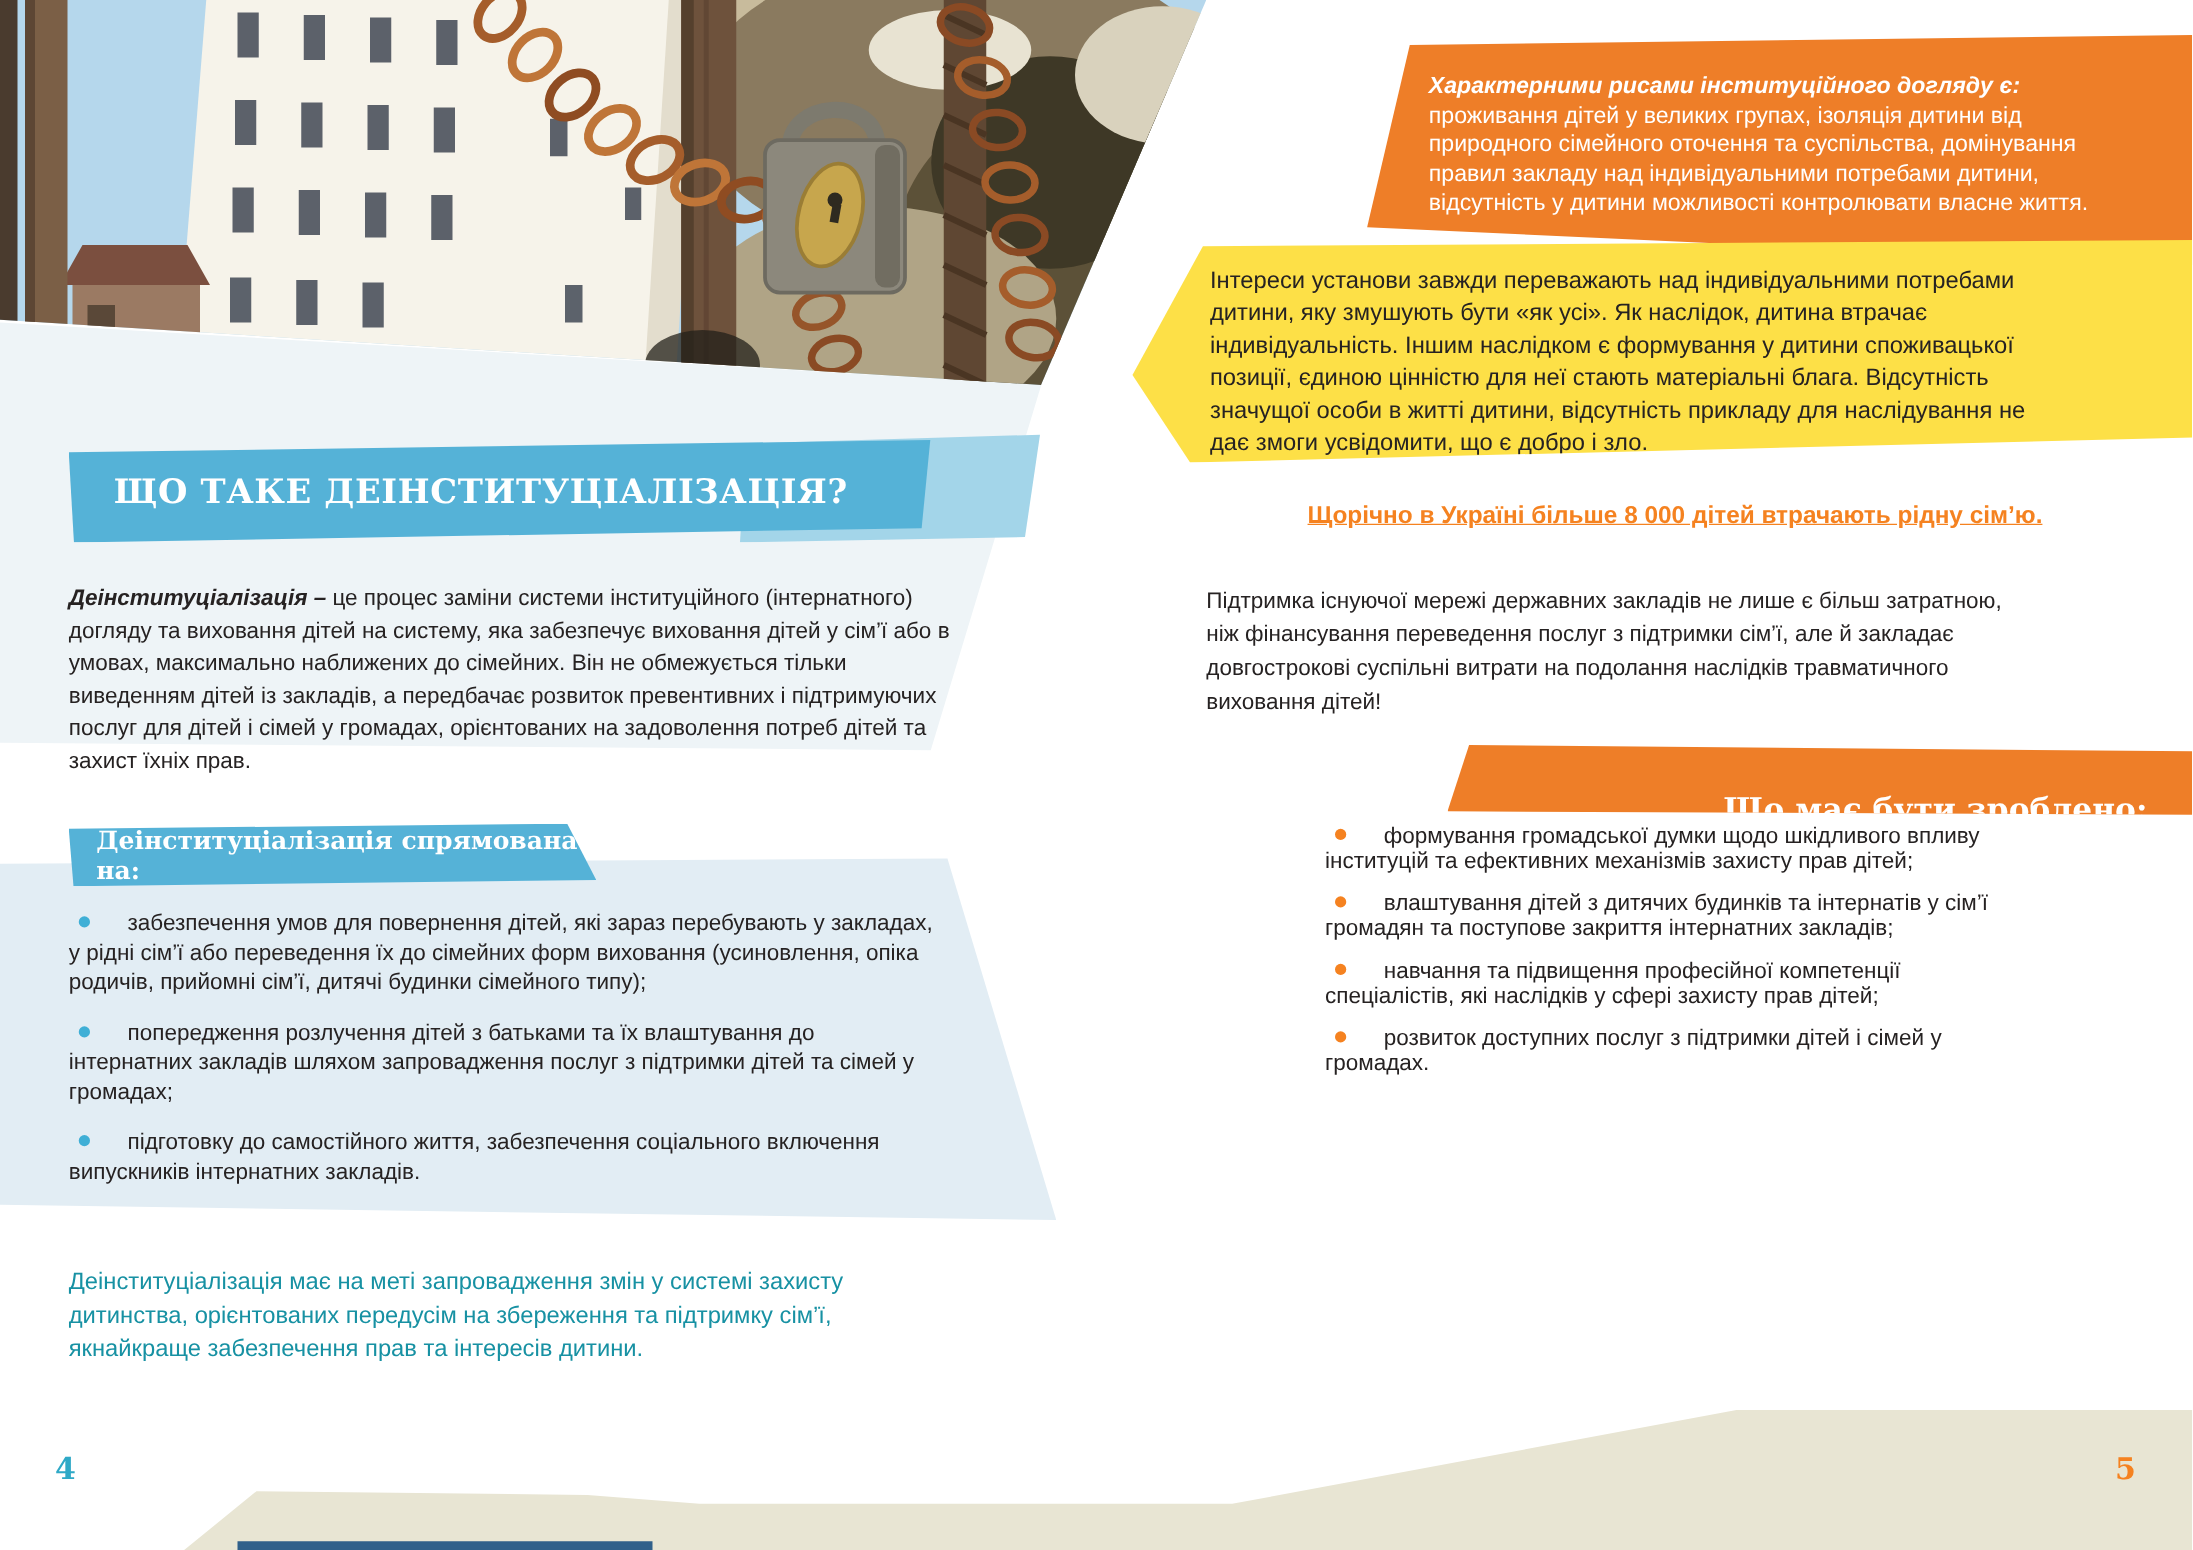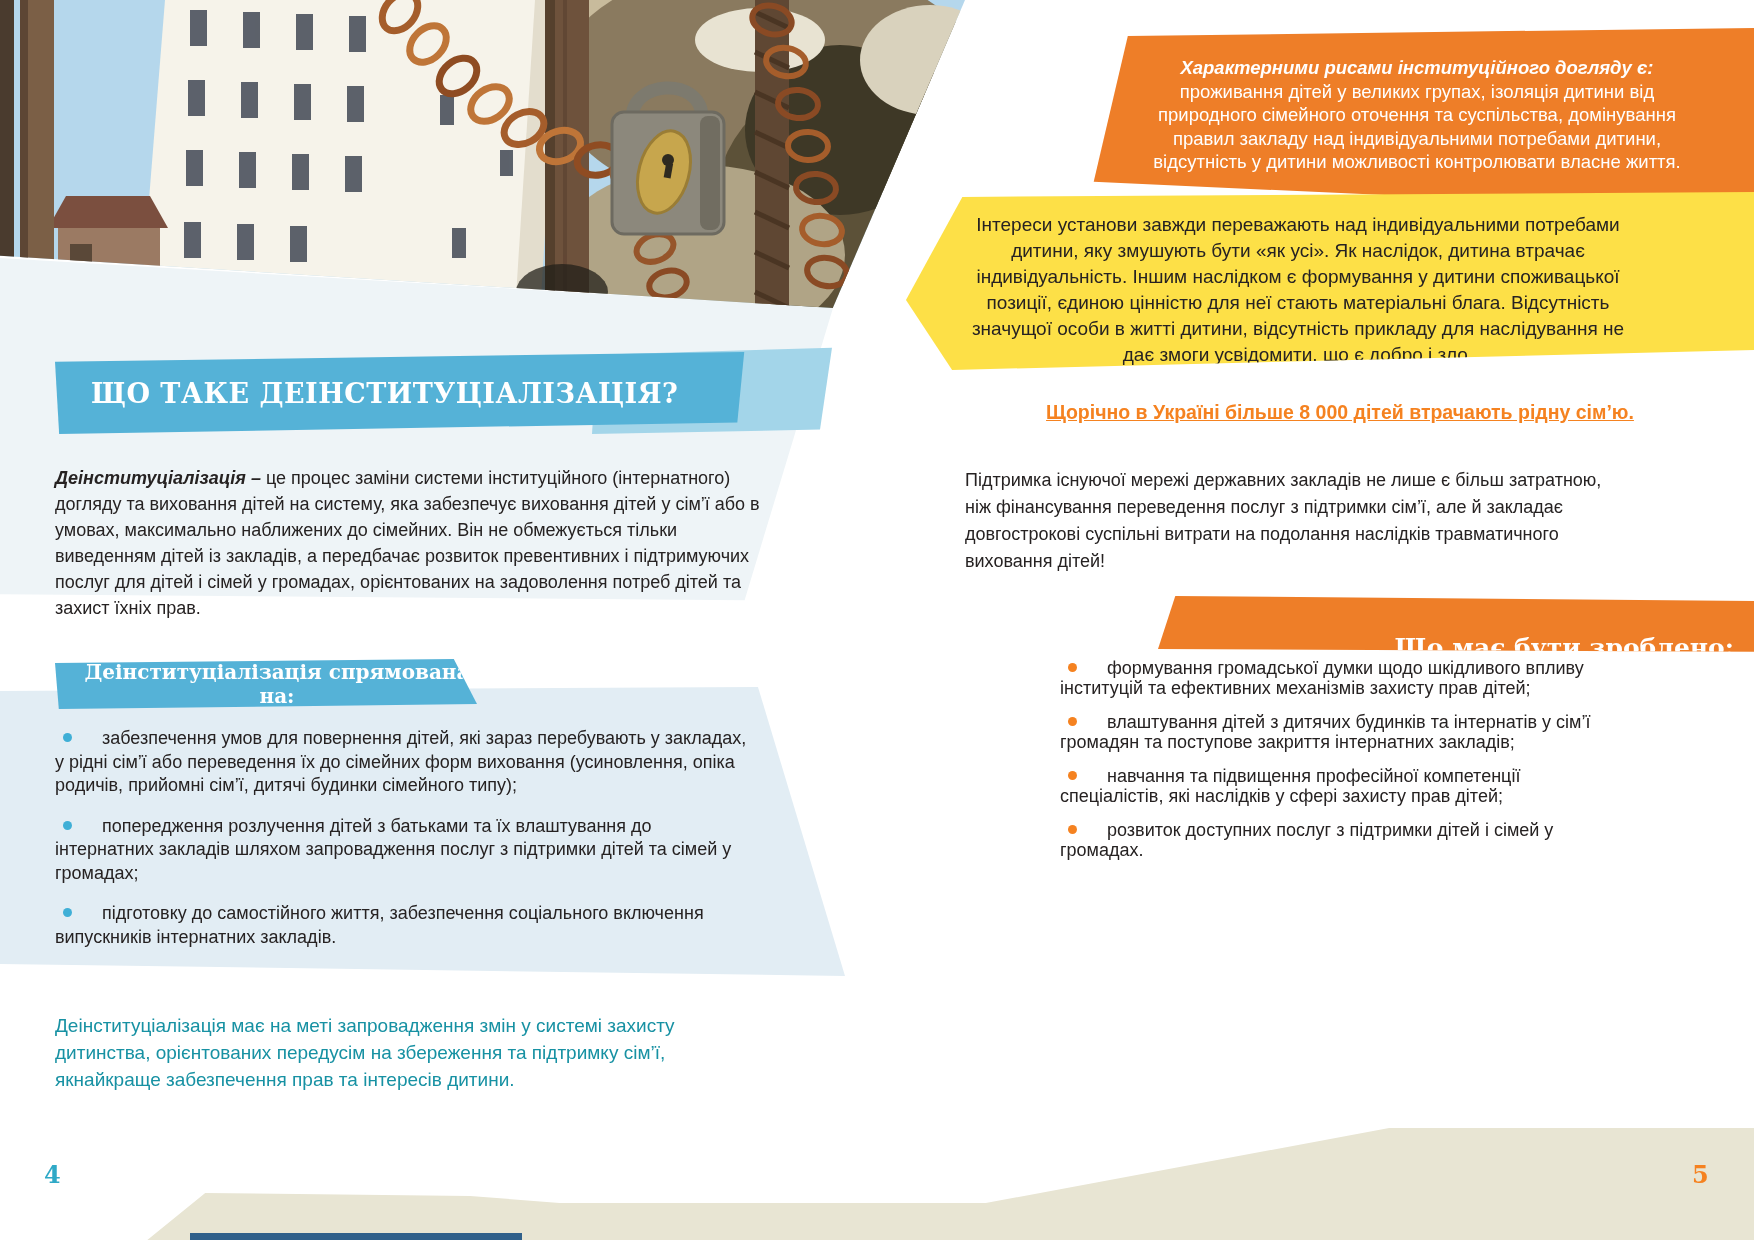--- a/index.html
+++ b/index.html
@@ -1,19 +1,19 @@
 <!DOCTYPE html>
 <html><head>
 <meta charset="utf-8">
 <style>
   html,body { margin:0; padding:0; background:#ffffff; }
   #page { position:relative; width:1754px; height:1240px; background:#ffffff; overflow:hidden;
           font-family:"Liberation Sans", sans-serif; color:#262222; }
   .abs { position:absolute; }
-  .clip { position:absolute;text-align:center; }
+  .clip { position:absolute; }
   .body-text { font-size:18px; line-height:26px; color:#262222; }
   .lead { font-weight:bold; font-style:italic; }
   .banner-text { font-family:"DejaVu Serif", serif; font-weight:bold; color:#ffffff; }
   .teal-text { color:#1791a3; }
   .orange-text { color:#f58220; font-weight:bold;text-decoration:underline; }
   ul.plain { list-style:none; margin:0; padding:0; }
   ul.plain li { margin:0 0 17px 0; }
   .dot { display:inline-block; width:9px; height:9px; border-radius:50%; margin:0 30px 0 8px; transform:translateY(-2px); }
   .dot-blue { background:#3fafd6; }
   .dot-orange { background:#f58220; }
@@ -176,21 +176,21 @@
     <div class="abs" style="left:68px; top:22px; width:660px; font-size:19px; line-height:26px; color:#262222;">Інтереси установи завжди переважають над індивідуальними потребами дитини, яку змушують бути «як усі». Як наслідок, дитина втрачає індивідуальність. Іншим наслідком є формування у дитини споживацької позиції, єдиною цінністю для неї стають матеріальні блага. Відсутність значущої особи в житті дитини, відсутність прикладу для наслідування не дає змоги усвідомити, що є добро і зло.</div>
   </div>
 
   <div class="abs orange-text" style="left:950px; top:401px; width:780px; text-align:center; font-size:19.5px;">Щорічно в Україні більше 8 000 дітей втрачають рідну сім’ю.</div>
 
   <div class="abs body-text" style="left:965px; top:467px; width:660px; line-height:27px;">Підтримка існуючої мережі державних закладів не лише є більш затратною, ніж фінансування переведення послуг з підтримки сім’ї, але й закладає довгострокові суспільні витрати на подолання наслідків травматичного виховання дітей!</div>
 
   <div class="clip" style="left:1158px; top:596px; width:596px; height:57px; background:#ee7e28;
               clip-path:polygon(2.9% 0, 100% 8.8%, 100% 98%, 0 93%);
               display:flex; align-items:center; justify-content:flex-end;">
-    <span class="banner-text" style="font-size:25px; padding-right:20px;margin-top:45px;">Що має бути зроблено:</span>
+    <span class="banner-text" style="font-size:25px; padding-right:36px;margin-top:45px;">Що має бути зроблено:</span>
   </div>
 
   <div class="abs" style="left:1048px; top:658px; width:560px;">
     <ul class="plain right-list body-text">
       <li><span class="dot dot-orange"></span><span>формування громадської думки щодо шкідливого впливу інституцій та ефективних механізмів захисту прав дітей;</span></li>
       <li><span class="dot dot-orange"></span><span>влаштування дітей з дитячих будинків та інтернатів у сім’ї громадян та поступове закриття інтернатних закладів;</span></li>
       <li><span class="dot dot-orange"></span><span>навчання та підвищення професійної компетенції спеціалістів, які наслідків у сфері захисту прав дітей;</span></li>
       <li><span class="dot dot-orange"></span><span>розвиток доступних послуг з підтримки дітей і сімей у громадах.</span></li>
     </ul>
   </div>

